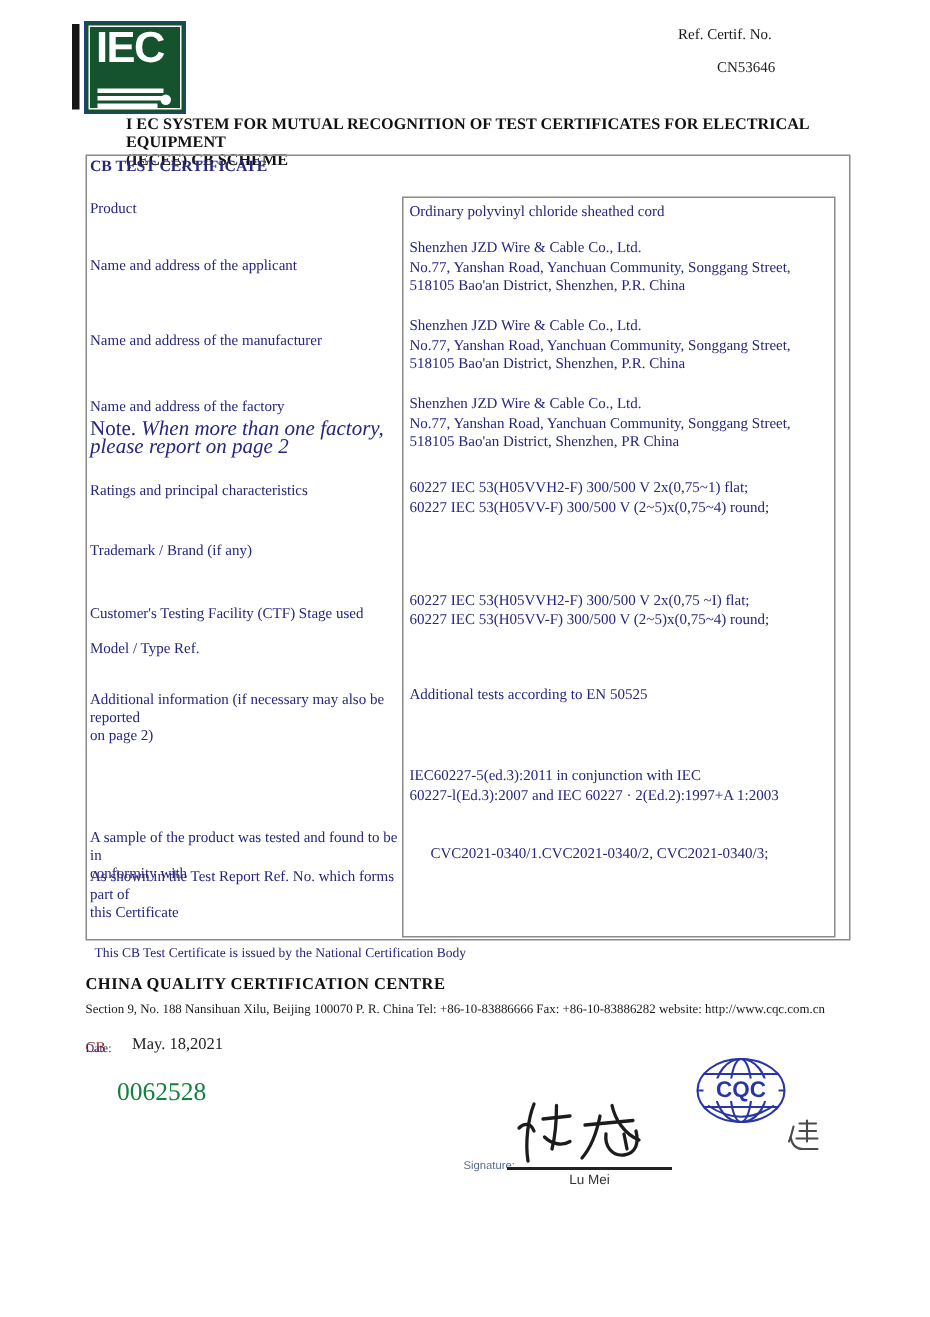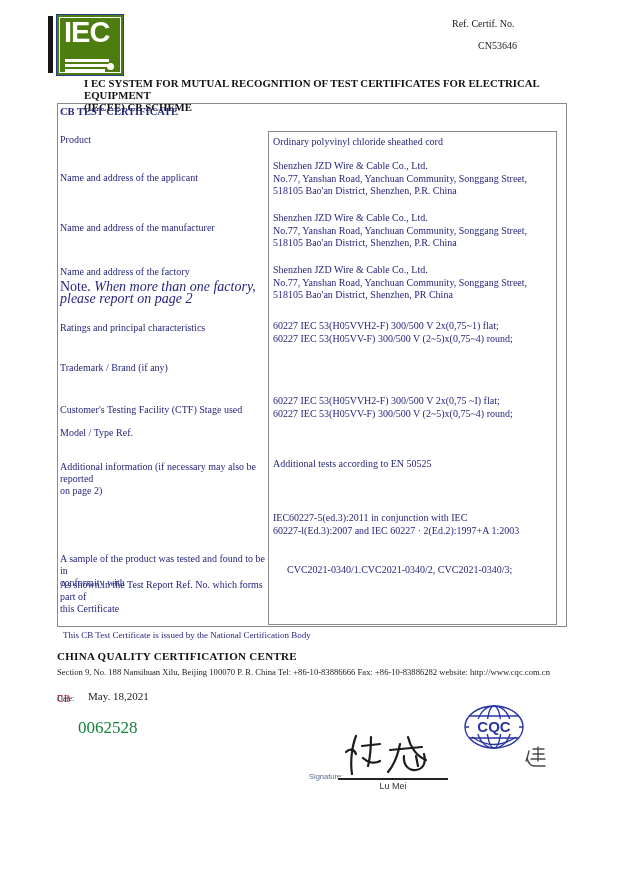--- a/index.html
+++ b/index.html
@@ -2,21 +2,21 @@
 <html><head>
 <meta charset="utf-8">
 <style>
   html,body{margin:0;padding:0;background:#ffffff;}
   body{width:620px;height:878px;position:relative;font-family:"Liberation Serif",serif;color:#26267d;overflow:hidden;}
   .abs{position:absolute;}
   .pre{white-space:pre-line;}
 
   
   .iec-bar{left:48px;top:16px;width:5px;height:57px;background:#151515;}
-  .iec-box{left:56px;top:14px;width:68px;height:62px;background:#4d7c0f;border:1px solid #20408f;box-sizing:border-box;}
+  .iec-box{left:56px;top:14px;width:68px;height:62px;background:#14532d;border:1px solid #20408f;box-sizing:border-box;}
   .iec-inner{position:absolute;left:2px;top:2px;right:2px;bottom:2px;border:1.5px solid #ffffff;}
   .iec-text{position:absolute;left:7px;top:1px;color:#ffffff;font-family:"Liberation Sans",sans-serif;font-weight:bold;font-size:29px;letter-spacing:-1px;}
   .iec-line{position:absolute;left:8px;height:2.5px;background:#ffffff;}
   .iec-dot{position:absolute;width:7px;height:7px;border-radius:50%;background:#ffffff;left:50px;top:48px;}
 
   .ref-label{left:452px;top:18px;font-size:10px;color:#1a1a1a;}
   .ref-value{left:478px;top:40px;font-size:10px;color:#1a1a1a;}
 
   .scheme{left:57px;top:77px;width:520px;font-size:10.8px;font-weight:bold;color:#111111;line-height:12px;margin-left:27px;}
 

